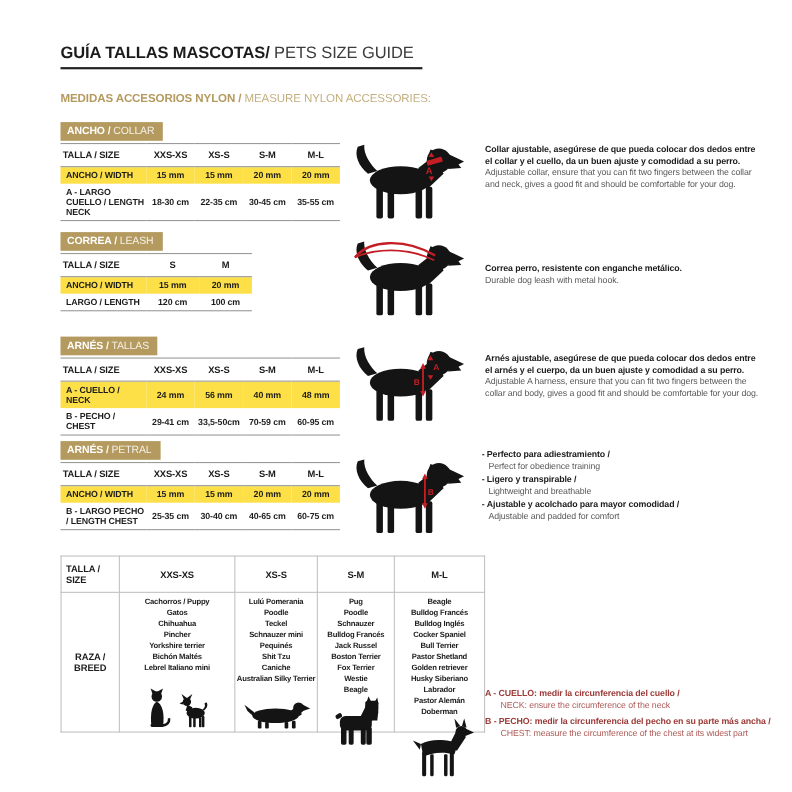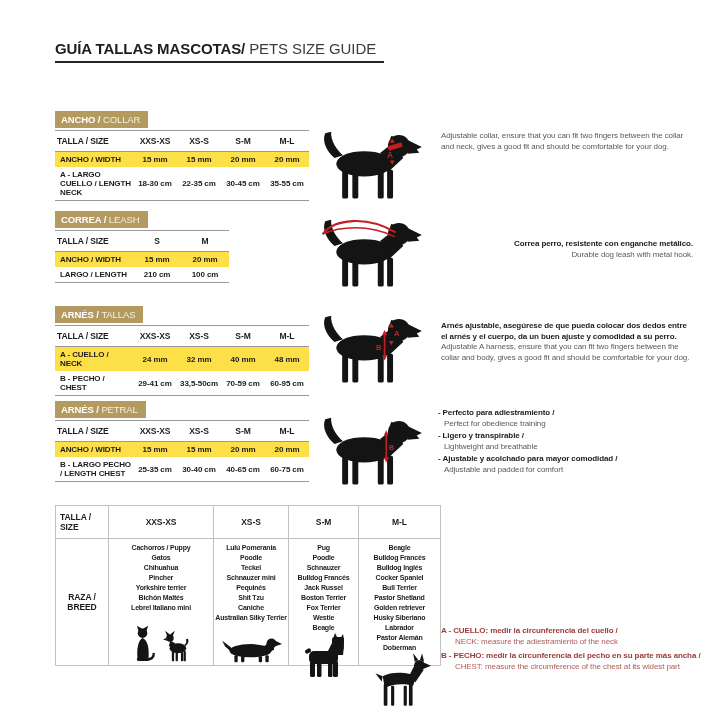--- a/index.html
+++ b/index.html
@@ -78,20 +78,23 @@
       <rect x="43" y="57" width="7" height="31" rx="2"></rect>
     </g>
   </defs>
 </svg>
 
 <div class="sheet">
 
   <div class="abs title">
     <span>GUÍA TALLAS MASCOTAS/</span><span class="lite"> PETS SIZE GUIDE</span>
   </div>
+  <div class="abs subtitle">
+    <span>MEDIDAS ACCESORIOS NYLON / </span><span class="lite">MEASURE NYLON ACCESSORIES:</span>
+  </div>
 
   <div class="abs" style="left:55px;top:109px;">
     <span class="badge"><span>ANCHO / </span><span class="lite">COLLAR</span></span>
   </div>
   <table class="sz abs" style="left:55px;top:130px;">
     <colgroup>
         <col class="w-lbl">
         <col class="w-d4">
         <col class="w-d4">
         <col class="w-d4">
@@ -124,20 +127,21 @@
   <svg class="abs dogfig" style="left:312px;top:124px;" viewBox="0 0 130 92">
     <use href="#dogShape"></use>
     <g fill="#c41e25">
       <rect x="85" y="24" width="17" height="5.5" rx="1" transform="rotate(-16 93 27)"></rect>
       <polygon points="90,17 93,22 87,22"></polygon>
       <text x="84" y="40" font-size="10" font-weight="bold">A</text>
       <polygon points="90,48 93,43 87,43"></polygon>
     </g>
   </svg>
   <div class="abs desc" style="left:441px;top:131px;">
+    <div class="es">Collar ajustable, asegúrese de que pueda colocar dos dedos entre el collar y el cuello, da un buen ajuste y comodidad a su perro.</div>
     <div class="en">Adjustable collar, ensure that you can fit two fingers between the collar and neck, gives a good fit and should be comfortable for your dog.</div>
   </div>
 
   <div class="abs" style="left:55px;top:209px;">
     <span class="badge"><span>CORREA / </span><span class="lite">LEASH</span></span>
   </div>
   <table class="sz abs" style="left:55px;top:230px;">
     <colgroup>
         <col class="w-lbl">
         <col class="w-d2">
@@ -149,31 +153,31 @@
       <td>S</td>
       <td>M</td>
     </tr>
     <tr class="shade">
       <td class="lbl">ANCHO / WIDTH</td>
       <td>15 mm</td>
       <td>20 mm</td>
     </tr>
     <tr class="last">
       <td class="lbl">LARGO / LENGTH</td>
-      <td>210 cm</td>
+      <td>120 cm</td>
       <td>100 cm</td>
     </tr>
   </tbody>
     </table>
   <svg class="abs dogfig" style="left:312px;top:212px;" viewBox="0 0 130 92">
     <use href="#dogShape"></use>
     <path d="M94 24 C60 4 22 8 8 26" stroke="#c41e25" stroke-width="2.5" fill="none"></path>
     <path d="M8 26 C28 17 62 14 93 29" stroke="#c41e25" stroke-width="1.8" fill="none"></path>
   </svg>
-  <div class="abs desc" style="left:441px;top:239px;text-align:right;">
+  <div class="abs desc" style="left:441px;top:239px;">
     <div class="es">Correa perro, resistente con enganche metálico.</div>
     <div class="en">Durable dog leash with metal hook.</div>
   </div>
 
   <div class="abs" style="left:55px;top:304px;">
     <span class="badge"><span>ARNÉS / </span><span class="lite">TALLAS</span></span>
   </div>
   <table class="sz abs" style="left:55px;top:325px;">
     <colgroup>
         <col class="w-lbl">
@@ -186,21 +190,21 @@
         <tr class="hdr">
       <td class="lbl">TALLA / SIZE</td>
       <td>XXS-XS</td>
       <td>XS-S</td>
       <td>S-M</td>
       <td>M-L</td>
     </tr>
     <tr class="shade">
       <td class="lbl">A - CUELLO / NECK</td>
       <td>24 mm</td>
-      <td>32 mm</td>
+      <td>56 mm</td>
       <td>40 mm</td>
       <td>48 mm</td>
     </tr>
     <tr class="last">
       <td class="lbl">B - PECHO / CHEST</td>
       <td>29-41 cm</td>
       <td>33,5-50cm</td>
       <td>70-59 cm</td>
       <td>60-95 cm</td>
     </tr>
@@ -431,21 +435,21 @@
           </div>
         </div>
       </td>
     </tr>
   </tbody>
     </table>
 
   <div class="abs notes" style="left:441px;top:626px;">
     <div class="note">
       <div class="es">A - CUELLO: medir la circunferencia del cuello /</div>
-      <div class="en">NECK: measure the adiestramiento of the neck</div>
+      <div class="en">NECK: ensure the circumference of the neck</div>
     </div>
     <div class="note">
       <div class="es">B - PECHO: medir la circunferencia del pecho en su parte más ancha /</div>
       <div class="en">CHEST: measure the circumference of the chest at its widest part</div>
     </div>
   </div>
 
 </div>
 
 </body></html>

